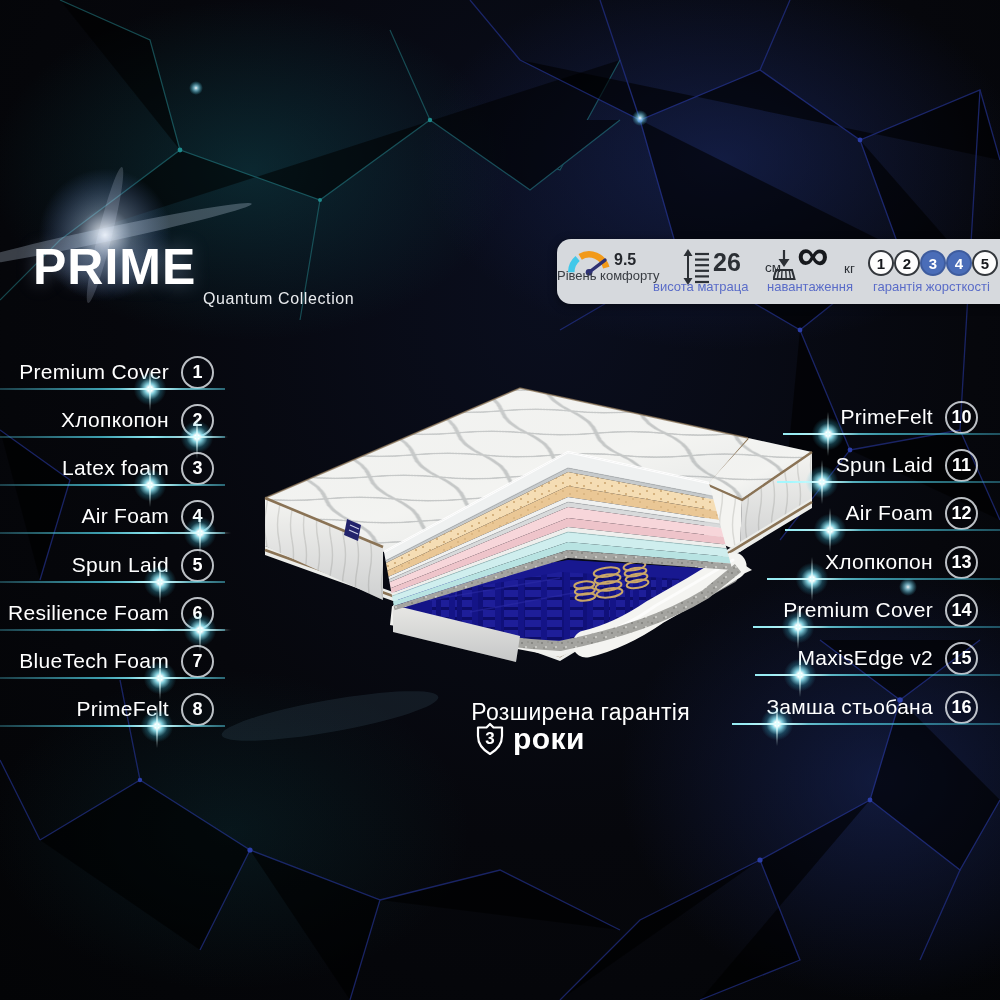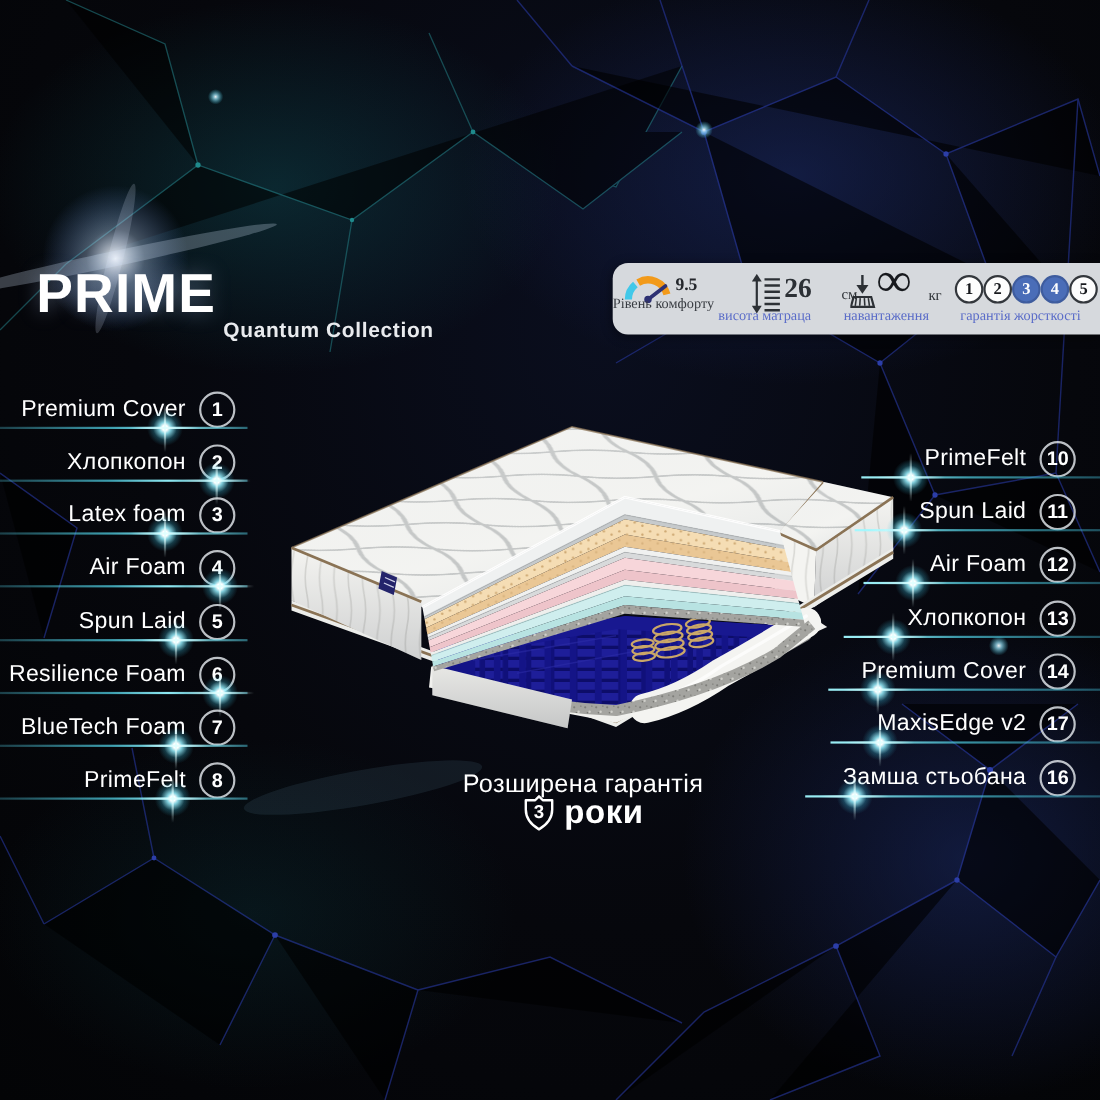--- a/index.html
+++ b/index.html
@@ -10,26 +10,26 @@
   .abs{position:absolute;}
   svg{display:block;}
 
   
   #bg-net{position:absolute;inset:0;z-index:0;}
 
   
   .brand{position:absolute;left:33px;top:242px;font-size:50px;font-weight:700;color:#ffffff;
          letter-spacing:1px;line-height:1;z-index:6;text-shadow:0 0 18px rgba(180,210,255,.35);}
   .model{position:absolute;left:201px;top:256px;font-size:35px;font-weight:700;color:#f4f6f8;line-height:1;z-index:6;}
-  .collection{position:absolute;left:203px;top:290px;font-size:19px;font-weight:700;color:#e9ebee;
+  .collection{position:absolute;left:203px;top:290px;font-size:16px;font-weight:400;color:#e9ebee;
          letter-spacing:.6px;z-index:6;}
 
   
   .panel{position:absolute;left:557px;top:239px;width:443px;height:65px;background:#d6d9dd;
-         border-radius:14px 0 0 14px;z-index:6;box-shadow:0 2px 10px rgba(0,0,0,.45);font-family:Liberation Serif, serif;}
+         border-radius:14px 0 0 14px;z-index:6;box-shadow:0 2px 10px rgba(0,0,0,.45);}
   .panel .lab-blue{position:absolute;font-size:13px;font-weight:500;color:#5a6cc8;white-space:nowrap;text-align:left;}
   .val-comfort{position:absolute;left:57px;top:12px;font-size:16px;font-weight:700;color:#24272c;}
   .lab-comfort{position:absolute;left:0px;top:30px;width:104px;font-size:13px;line-height:14.5px;
                font-weight:500;color:#383c42;text-align:left;}
   .val-height{position:absolute;left:156px;top:11px;font-size:25px;font-weight:600;color:#2c3035;line-height:1;}
   .unit-height{position:absolute;left:208px;top:21px;font-size:13.5px;font-weight:500;color:#2c3035;}
   .val-load{position:absolute;left:240px;top:-6px;font-size:44px;font-weight:700;color:#17191d;line-height:1;}
   .unit-load{position:absolute;left:287px;top:22px;font-size:13.5px;font-weight:500;color:#2c3035;}
   .firm-row{position:absolute;left:311px;top:11px;display:flex;}
   .firm{width:26px;height:26px;border-radius:50%;border:2.5px solid #33373c;background:#fdfdfd;
@@ -50,21 +50,21 @@
   .rowR .uline{right:0;
      background:linear-gradient(90deg,rgba(160,248,255,.95) 8%,rgba(80,210,230,.7) 45%,rgba(60,170,195,.45));}
   .dot{position:absolute;top:1px;width:34px;height:34px;margin:-17px 0 0 -17px;border-radius:50%;
      background:radial-gradient(circle,#ffffff 0 10%,rgba(150,240,255,.85) 22%,rgba(60,190,220,.28) 45%,transparent 68%);}
   .dot::before{content:"";position:absolute;left:-14px;right:-14px;top:16px;height:2px;
      background:linear-gradient(90deg,transparent,rgba(225,255,255,.95),transparent);}
   .dot::after{content:"";position:absolute;top:-5px;bottom:-5px;left:16px;width:2px;
      background:linear-gradient(180deg,transparent,rgba(225,255,255,.85),transparent);}
 
   
-  .w1{position:absolute;left:370px;top:699px;width:320px;text-align:center;color:#fff;font-size:23px;
+  .w1{position:absolute;left:370px;top:699px;width:320px;text-align:right;color:#fff;font-size:23px;
       letter-spacing:.3px;z-index:6;}
   .w2{position:absolute;left:370px;top:722px;width:320px;display:flex;align-items:center;justify-content:center;
       gap:8px;z-index:6;}
   .shield{position:relative;width:30px;height:34px;flex:none;}
   .shield span{position:absolute;left:0;top:7px;width:30px;text-align:center;color:#fff;font-size:17px;font-weight:700;}
   .wyears{color:#fff;font-size:30px;font-weight:700;letter-spacing:.5px;}
 
   #mattress{position:absolute;inset:0;z-index:3;pointer-events:none;}
 </style>
 </head>
@@ -428,21 +428,21 @@
   </div>
   <div class="rowR" style="top:593px">
     <span class="lbl">Premium Cover</span>
     <span class="numc">14</span>
     <i class="uline" style="width:247px">
         <i class="dot" style="left:45px"></i>
       </i>
   </div>
   <div class="rowR" style="top:641px">
     <span class="lbl">MaxisEdge v2</span>
-    <span class="numc">17</span>
+    <span class="numc">15</span>
     <i class="uline" style="width:245px">
         <i class="dot" style="left:45px"></i>
       </i>
   </div>
   <div class="rowR" style="top:690px">
     <span class="lbl">Замша стьобана</span>
     <span class="numc">16</span>
     <i class="uline" style="width:268px">
         <i class="dot" style="left:45px"></i>
       </i>

